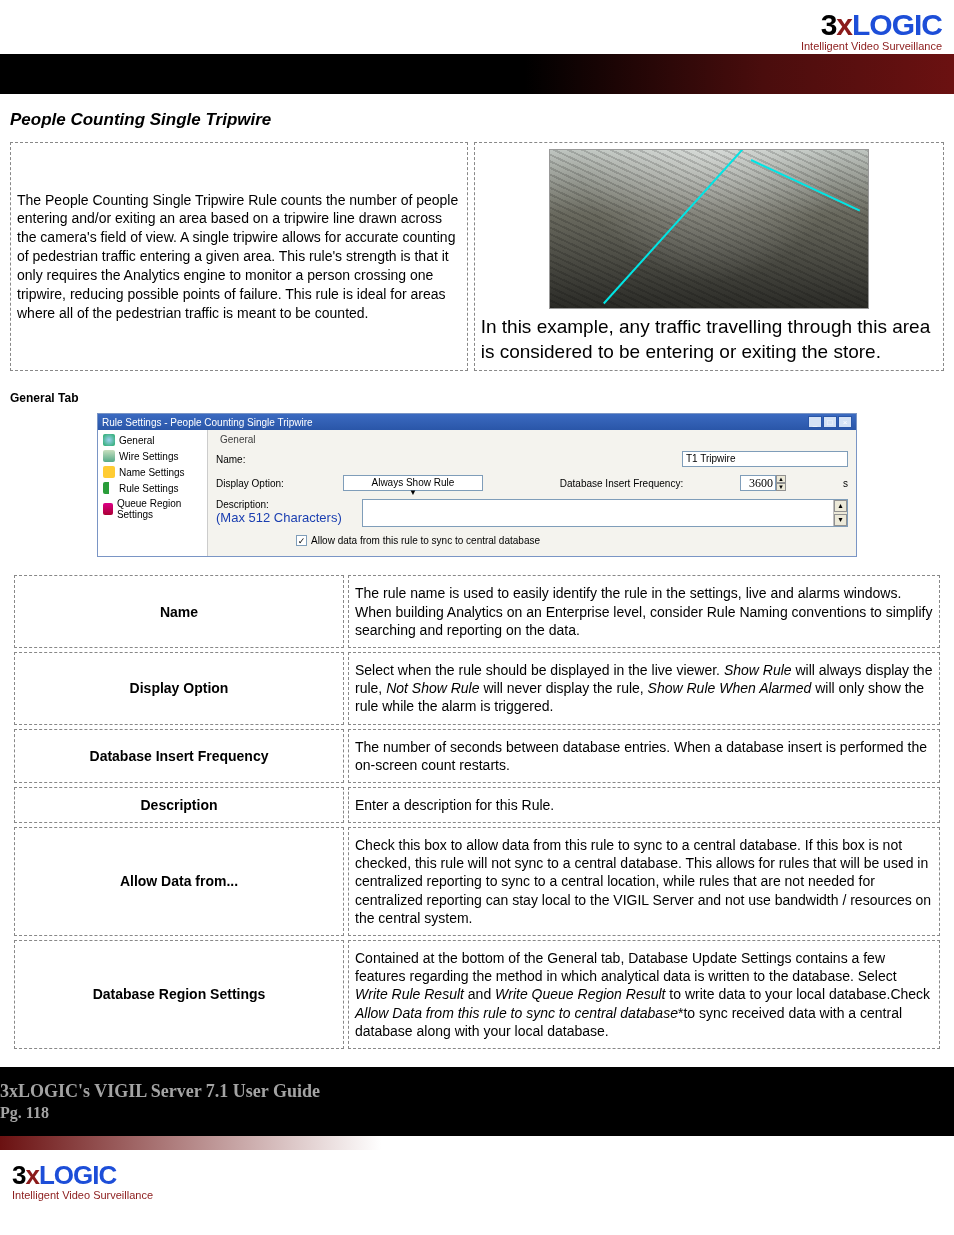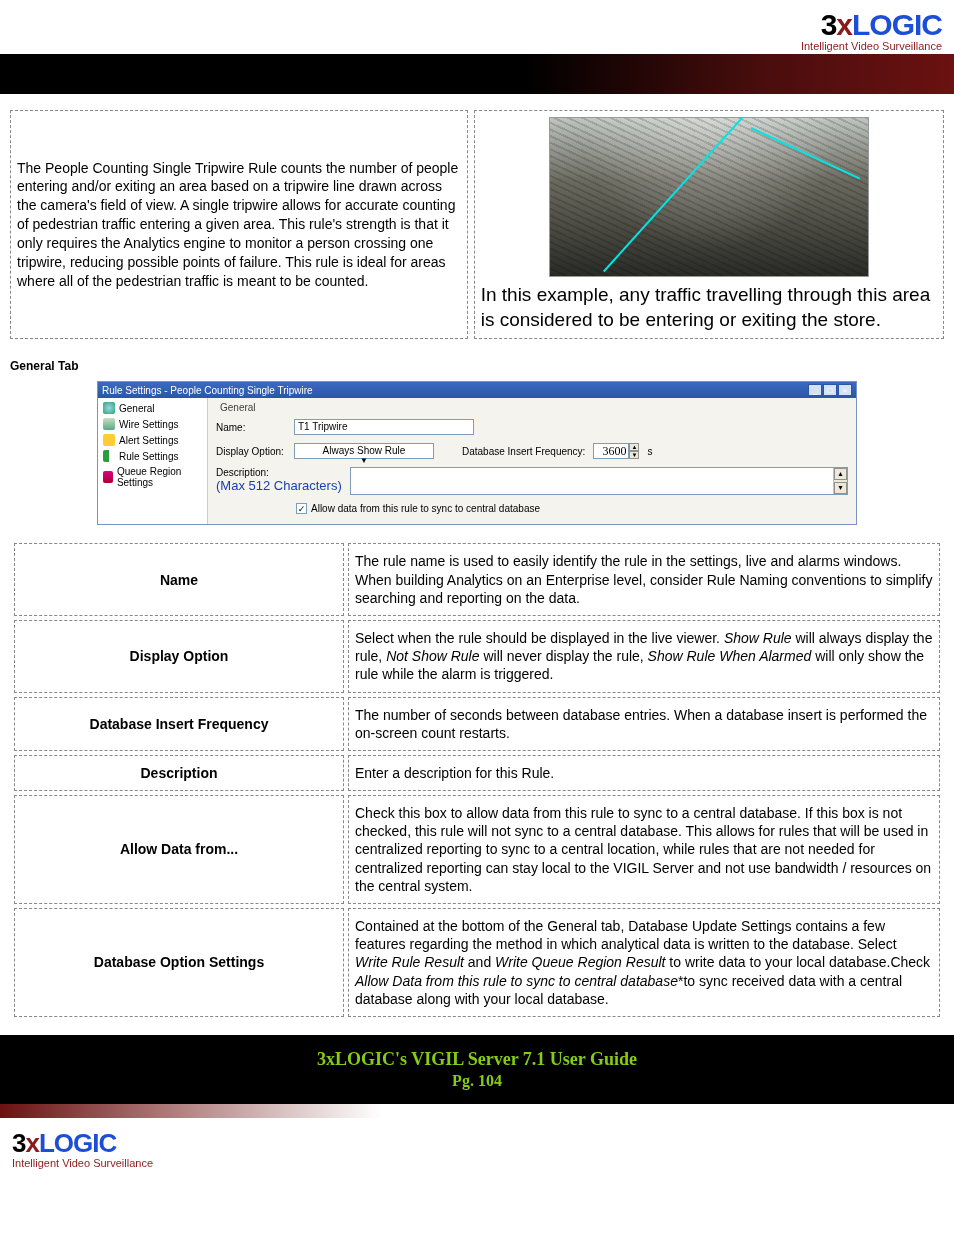--- a/index.html
+++ b/index.html
@@ -105,42 +105,42 @@
       font-size: 10px;
     }
     .win-controls { display: flex; gap: 1px; }
     .win-btn { width: 14px; height: 12px; background: #d5e2f5; border: 1px solid #2a56a8; display: flex; align-items: center; justify-content: center; font-size: 8px;}
     .app-body { display: flex; background: #fff; }
     .sidebar { width: 110px; background: #fff; padding: 2px; border-right: 1px solid #ccc;}
     .side-item { display: flex; align-items: center; gap: 4px; padding: 2px 3px; }
     .side-icon { width: 12px; height: 12px; display:inline-block; border-radius: 2px;}
     .gen-panel { flex: 1; background: #f4f3ee; padding: 4px 8px 10px; }
     .group-label { color: #404040; margin-bottom: 6px; padding-left: 4px;}
-    .form-row { display: flex; align-items: center; gap: 8px; margin-bottom: 8px; }
+    .form-row { display: flex; align-items: center; gap: 20px; margin-bottom: 8px; justify-content: space-between; }
     .form-label { width: 70px; }
     .form-input { border: 1px solid #7f9db9; background: #fff; padding: 1px 3px; height: 16px; }
     .select { width: 140px; display:flex; justify-content:space-between; align-items:center;flex-direction:column;}
     .select .arrow { font-size:8px; }
     .spin { display:flex; align-items:center; }
     .spin input { width: 36px; border: 1px solid #7f9db9; height: 16px; text-align:right; padding-right:2px; font-family:Tahoma; font-size:12px;}
     .spin-btns { display:flex; flex-direction:column; }
     .spin-btn { font-size:6px; width:10px; height:8px; background:#ece9d8; border:1px solid #919191; line-height:6px; text-align:center;}
     .max-chars { color: #1a3eb0; font-size: 13px; }
     .textarea-r { flex:1; border:1px solid #7f9db9; background:#fff; height:28px; display:flex; justify-content:flex-end; position:relative;}
     .scroll-arrows { width:14px; display:flex; flex-direction:column; justify-content:space-between; background:#ece9d8; border-left:1px solid #c0c0c0;}
     .sa { font-size:8px; text-align:center; border:1px solid #919191; height:12px; line-height:10px;}
     .checkbox-row { display:flex; align-items:center; gap:4px; margin-top:4px; margin-left:80px;}
     .cb { width:11px; height:11px; border:1px solid #7f9db9; background:#fff; display:flex; align-items:center; justify-content:center; font-size:9px;}
     .desc-table { width: 100%; border-collapse: separate; border-spacing: 4px 4px; margin: 4px 0 8px; }
     .desc-table td { border: 1px dashed #888; padding: 8px 6px; font-size: 14px; vertical-align: middle; line-height: 1.3;}
     .desc-table td.label { width: 330px; text-align: center; font-weight: bold; }
     .footer-dark {
       background: #000;
-      color: #84cc16;
-      text-align: center;
+      color: #a3a3a3;
+      text-align: left;
       padding: 14px 0;
       font-family: "Times New Roman", serif;
       font-weight: bold;
     }
     .footer-title { font-size: 18px; }
     .footer-pg { font-size: 16px; margin-top: 2px;}
     .gradient-below { height: 14px; background: linear-gradient(to right, #6b1111, #fff 40%); }
     .footer-logo { padding: 10px 12px; }
     .footer-logo .logo-main { font-size: 26px; }
     .footer-logo .tagline { font-size: 11px; }
@@ -152,20 +152,21 @@
 <div class="header">
   <div class="logo-main">
     <span class="logo-3">3</span><span class="logo-x">x</span><span class="logo-logic">LOGIC</span>
   </div>
   <div class="tagline">Intelligent Video Surveillance</div>
 </div>
 
 <div class="banner"></div>
 
 <div class="content">
+  <div class="section-title">People Counting Single Tripwire</div>
 
   <div class="intro-row">
     <div class="intro-left">The People Counting Single Tripwire Rule counts the number of people entering and/or exiting an area based on a tripwire line drawn across the camera's field of view.  A single tripwire allows for accurate counting of pedestrian traffic entering a given area. This rule's strength is that it only requires the Analytics engine to monitor a person crossing one tripwire, reducing possible points of failure.  This rule is ideal for areas where all of the pedestrian traffic is meant to be counted.</div>
     <div class="intro-right">
       <div class="cam-image">
         <div class="tripwire"></div>
         <div class="tripwire2"></div>
       </div>
       <div class="caption">In this example, any traffic travelling through this area is considered to be entering or exiting the store.</div>
     </div>
@@ -187,36 +188,36 @@
         <div class="side-item">
             <span class="side-icon" style="background:radial-gradient(#9fd0f0,#2a6);"></span>
             <span>General</span>
           </div>
         <div class="side-item">
             <span class="side-icon" style="background:linear-gradient(#c8e0bf,#5a8);"></span>
             <span>Wire Settings</span>
           </div>
         <div class="side-item">
             <span class="side-icon" style="background:#ffcc33;"></span>
-            <span>Alert Settings</span>
+            <span>Name Settings</span>
           </div>
         <div class="side-item">
             <span class="side-icon" style="background:linear-gradient(90deg,#2a9d3a 50%,#fff 50%);"></span>
             <span>Rule Settings</span>
           </div>
         <div class="side-item">
             <span class="side-icon" style="background:linear-gradient(#d08,#a03);"></span>
             <span>Queue Region Settings</span>
           </div>
       </div>
       <div class="gen-panel">
         <div class="group-label">General</div>
         <div class="form-row">
           <div class="form-label">Name:</div>
-          <div class="form-input" style="width:180px">T1 Tripwire</div>
+          <div class="form-input" style="width:166px">T1 Tripwire</div>
         </div>
         <div class="form-row">
           <div class="form-label">Display Option:</div>
           <div class="form-input select">
               <span>Always Show Rule</span>
               <span class="arrow">▼</span>
             </div>
           <div style="margin-left:20px">Database Insert Frequency:</div>
           <div class="spin">
             <input value="3600" style="">
@@ -263,28 +264,28 @@
     </tr>
     <tr>
       <td class="label">Description</td>
       <td>Enter a description for this Rule.</td>
     </tr>
     <tr>
       <td class="label">Allow Data from...</td>
       <td>Check this box to allow data from this rule to sync to a central database.  If this box is not checked, this rule will not sync to a central database.  This allows for rules that will be used in centralized reporting to sync to a central location, while rules that are not needed for centralized reporting can stay local to the VIGIL Server and not use bandwidth / resources on the central system.</td>
     </tr>
     <tr>
-      <td class="label">Database Option Settings</td>
+      <td class="label">Database Region Settings</td>
       <td><span>Contained at the bottom of the General tab, Database Update Settings  contains a few features regarding the method in which analytical data is written to the database. Select </span><em>Write Rule Result</em><span> and </span><em>Write Queue Region Result</em><span> to write data to your local database.Check </span><em>Allow Data from this rule to sync to central database</em><span>*to sync received data with a central database along with your local database.</span></td>
     </tr>
   </tbody>
     </table>
 </div>
 
 <div class="footer-dark">
   <div class="footer-title">3xLOGIC's VIGIL Server 7.1 User Guide</div>
-  <div class="footer-pg">Pg. 104</div>
+  <div class="footer-pg">Pg. 118</div>
 </div>
 <div class="gradient-below"></div>
 <div class="footer-logo">
   <div class="logo-main"><span class="logo-3">3</span><span class="logo-x">x</span><span class="logo-logic">LOGIC</span></div>
   <div class="tagline">Intelligent Video Surveillance</div>
 </div>
 
 </body></html>

